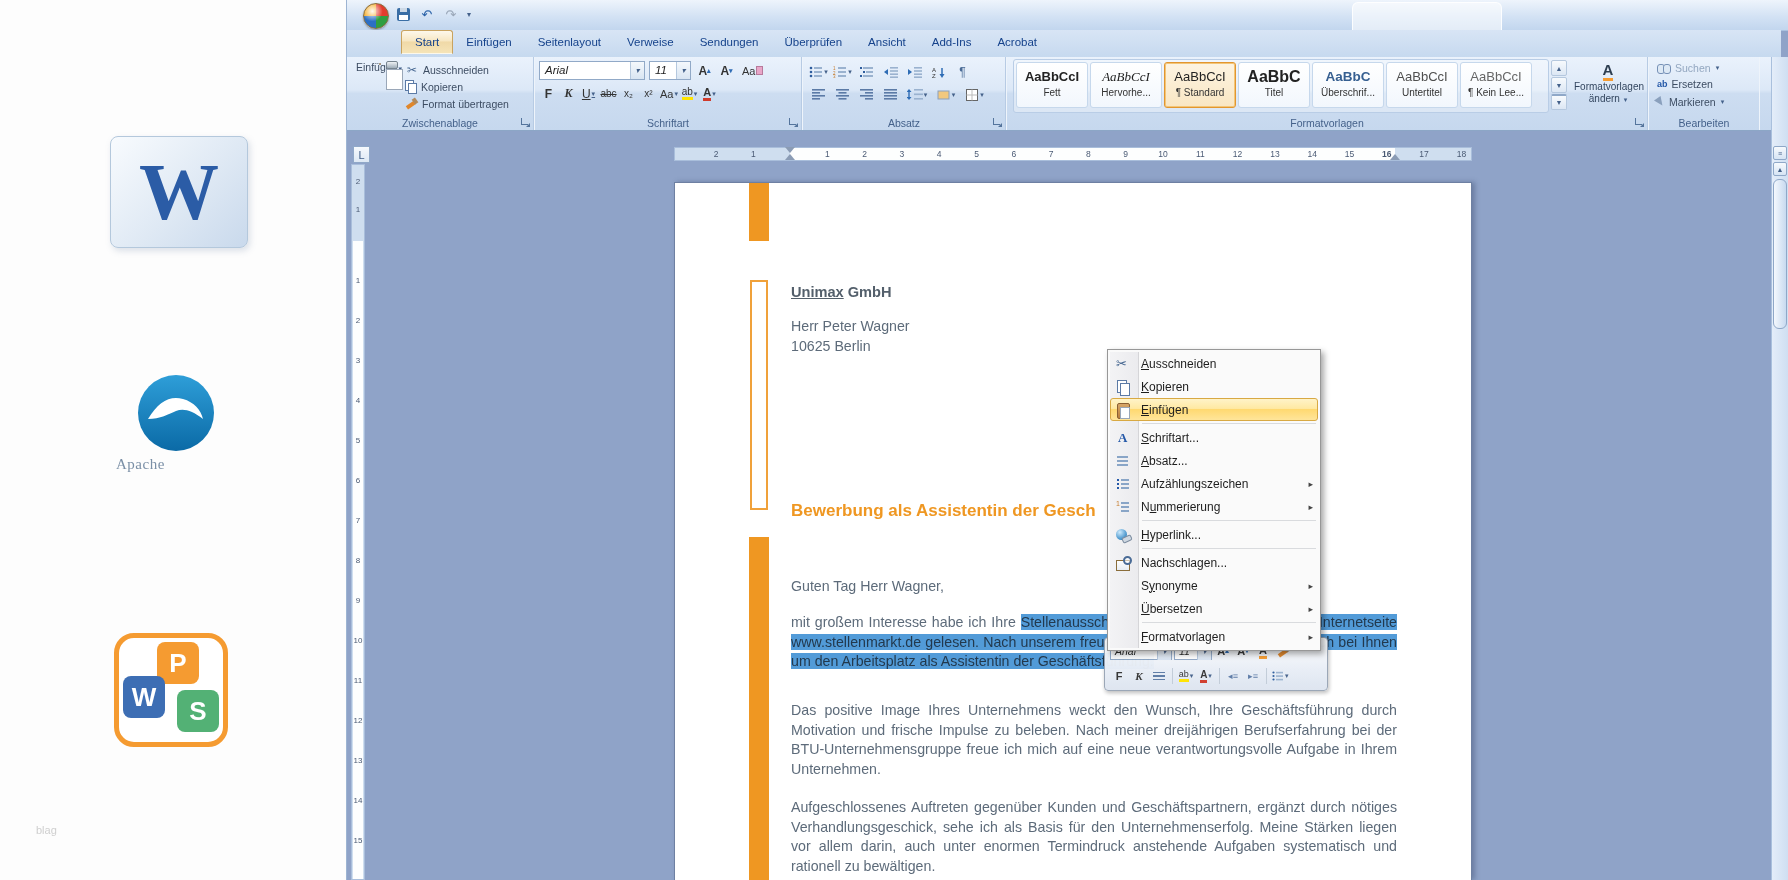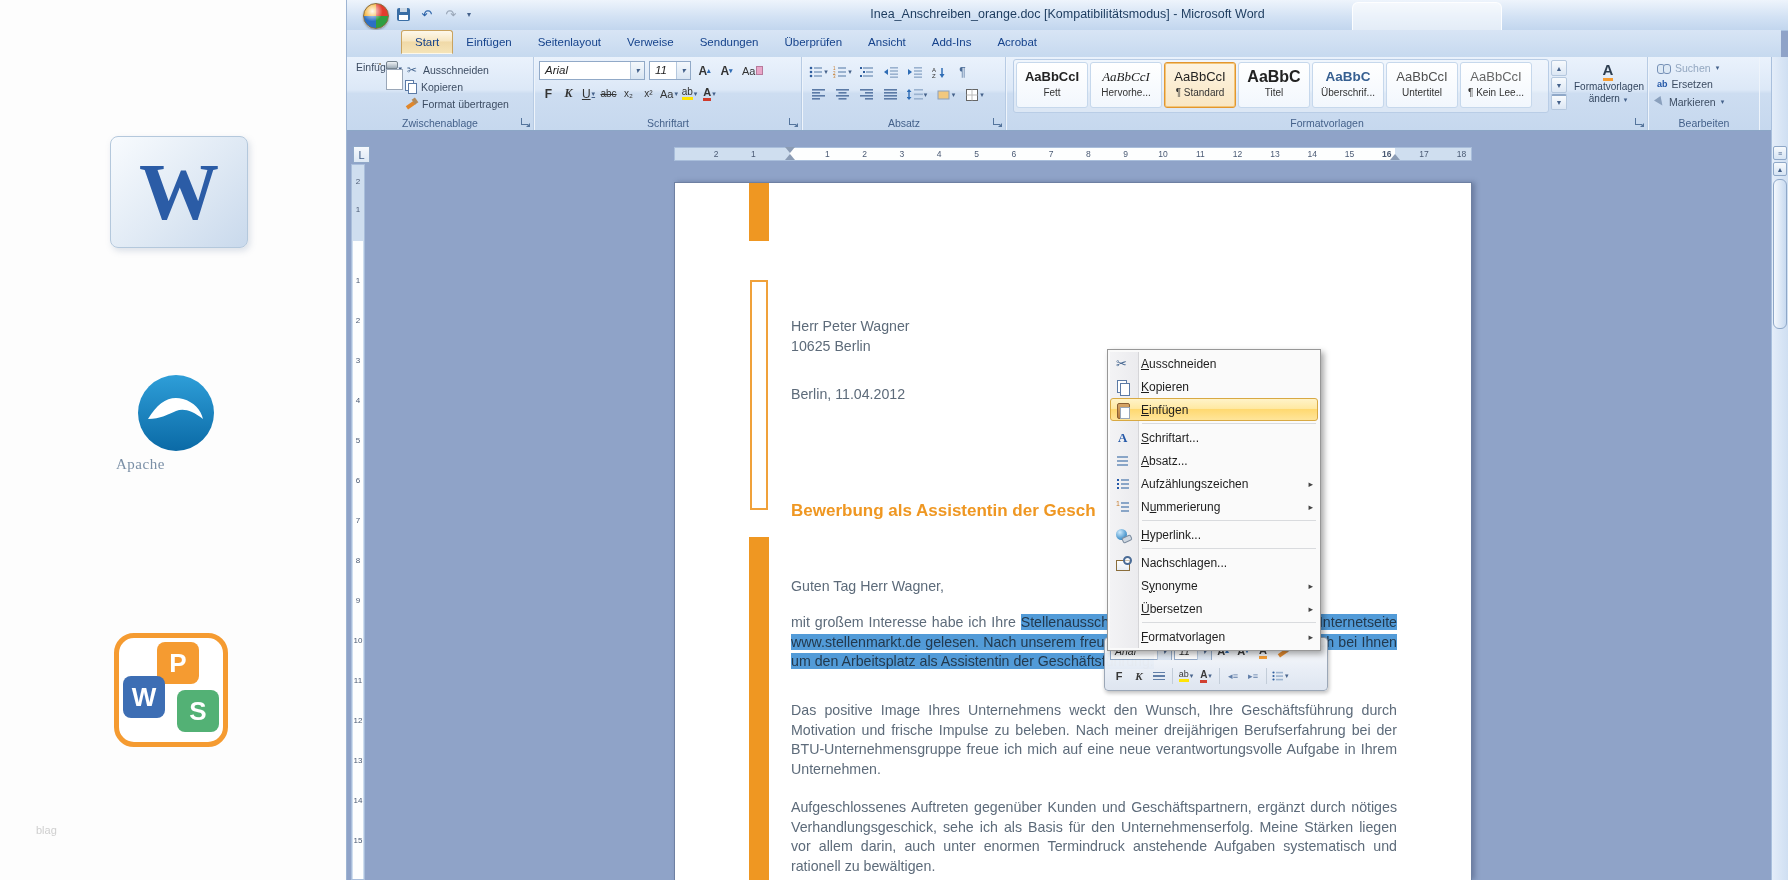--- a/index.html
+++ b/index.html
@@ -261,21 +261,20 @@
   <div class="titlebar">
     <div class="orb"></div>
     <div class="qat">
       <span class="qat-btn">
           <span class="floppy"></span>
         </span>
       <span class="qat-btn undo">↶</span>
       <span class="qat-btn redo">↷</span>
       <span class="qat-arrow">▾</span>
     </div>
-    <div class="title-text">Inea_Anschreiben_orange.doc [Kompatibilitätsmodus] - Microsoft Word</div>
     <div class="artifact"></div>
   </div>
 
   <div class="tabrow"><span class="tab active">Start</span><span class="tab">Einfügen</span><span class="tab">Seitenlayout</span><span class="tab">Verweise</span><span class="tab">Sendungen</span><span class="tab">Überprüfen</span><span class="tab">Ansicht</span><span class="tab">Add-Ins</span><span class="tab">Acrobat</span></div>
 
   <div class="ribbon">
 
     <div class="rgroup" style="left:0;width:186px;">
       <div class="paste-big">
         <span class="clipboard"><span class="sheet"></span><span class="board"></span><span class="clipm"></span></span>
@@ -575,25 +574,25 @@
       <span class="vnum" style="top: 591px;">13</span>
       <span class="vnum" style="top: 631px;">14</span>
       <span class="vnum" style="top: 671px;">15</span>
     </div>
 
   <div class="page">
     <div class="bar-top"></div>
     <div class="bar-outline"></div>
     <div class="bar-low"></div>
 
+    <div class="dtxt company"><span style="text-decoration:underline;">Unimax</span><span> GmbH</span></div>
     <div class="dtxt addr">
       <div>Herr Peter Wagner</div>
       <div>10625 Berlin</div>
     </div>
-    <div class="dtxt ddate">Berlin, 11.04.2012</div>
     <div class="dtxt subject">Bewerbung als Assistentin der Geschäftsführung</div>
     <div class="dtxt salut">Guten Tag Herr Wagner,</div>
     <div class="dtxt p1 just"><span>mit großem Interesse habe ich Ihre </span><span class="sel-text">Stellenausschreibung vom 03.04.2012 auf der Internetseite www.stellenmarkt.de gelesen. Nach unserem freundlichen Telefonat bewerbe ich mich bei Ihnen um den Arbeitsplatz als Assistentin der Geschäftsführung.</span></div>
     <div class="dtxt p3 just">Aufgeschlossenes Auftreten gegenüber Kunden und Geschäftspartnern, ergänzt durch nötiges Verhandlungsgeschick, sehe ich als Basis für den Unternehmenserfolg. Meine Stärken liegen vor allem darin, auch unter enormen Termindruck anstehende Aufgaben systematisch und rationell zu bewältigen.</div>
     <div class="dtxt p2 just">Das positive Image Ihres Unternehmens weckt den Wunsch, Ihre Geschäftsführung durch Motivation und frische Impulse zu beleben. Nach meiner dreijährigen Berufserfahrung bei der BTU-Unternehmensgruppe freue ich mich auf eine neue verantwortungsvolle Aufgabe in Ihrem Unternehmen.</div>
   </div>
 
   <div class="cmenu">
       <div class="cm-item">
         <span class="mi mi-scissors"></span>

